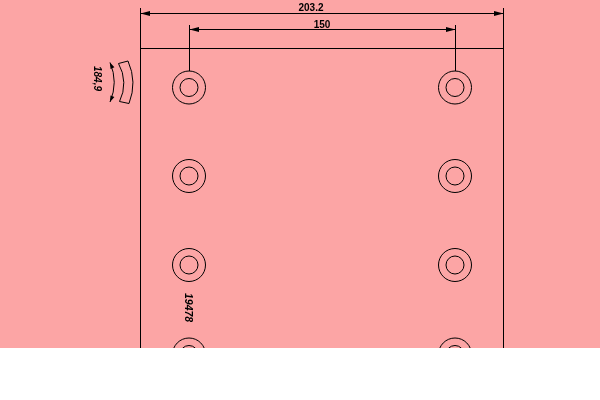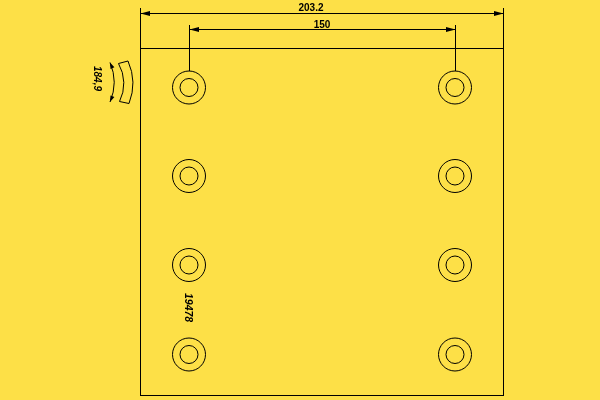--- a/index.html
+++ b/index.html
@@ -3,22 +3,22 @@
 <meta charset="utf-8">
 <style>
   html, body {
     margin: 0;
     padding: 0;
     background: #ffffff;
   }
   .canvas {
     position: relative;
     width: 600px;
-    height: 400px;
-    background: #fde047;
+    height: 348px;
+    background: #fca5a5;
     overflow: hidden;
     text-align: right;
   }
   svg {
     display: block;
   }
   .ln {
     stroke: #000000;
     stroke-width: 1;
     fill: none;

